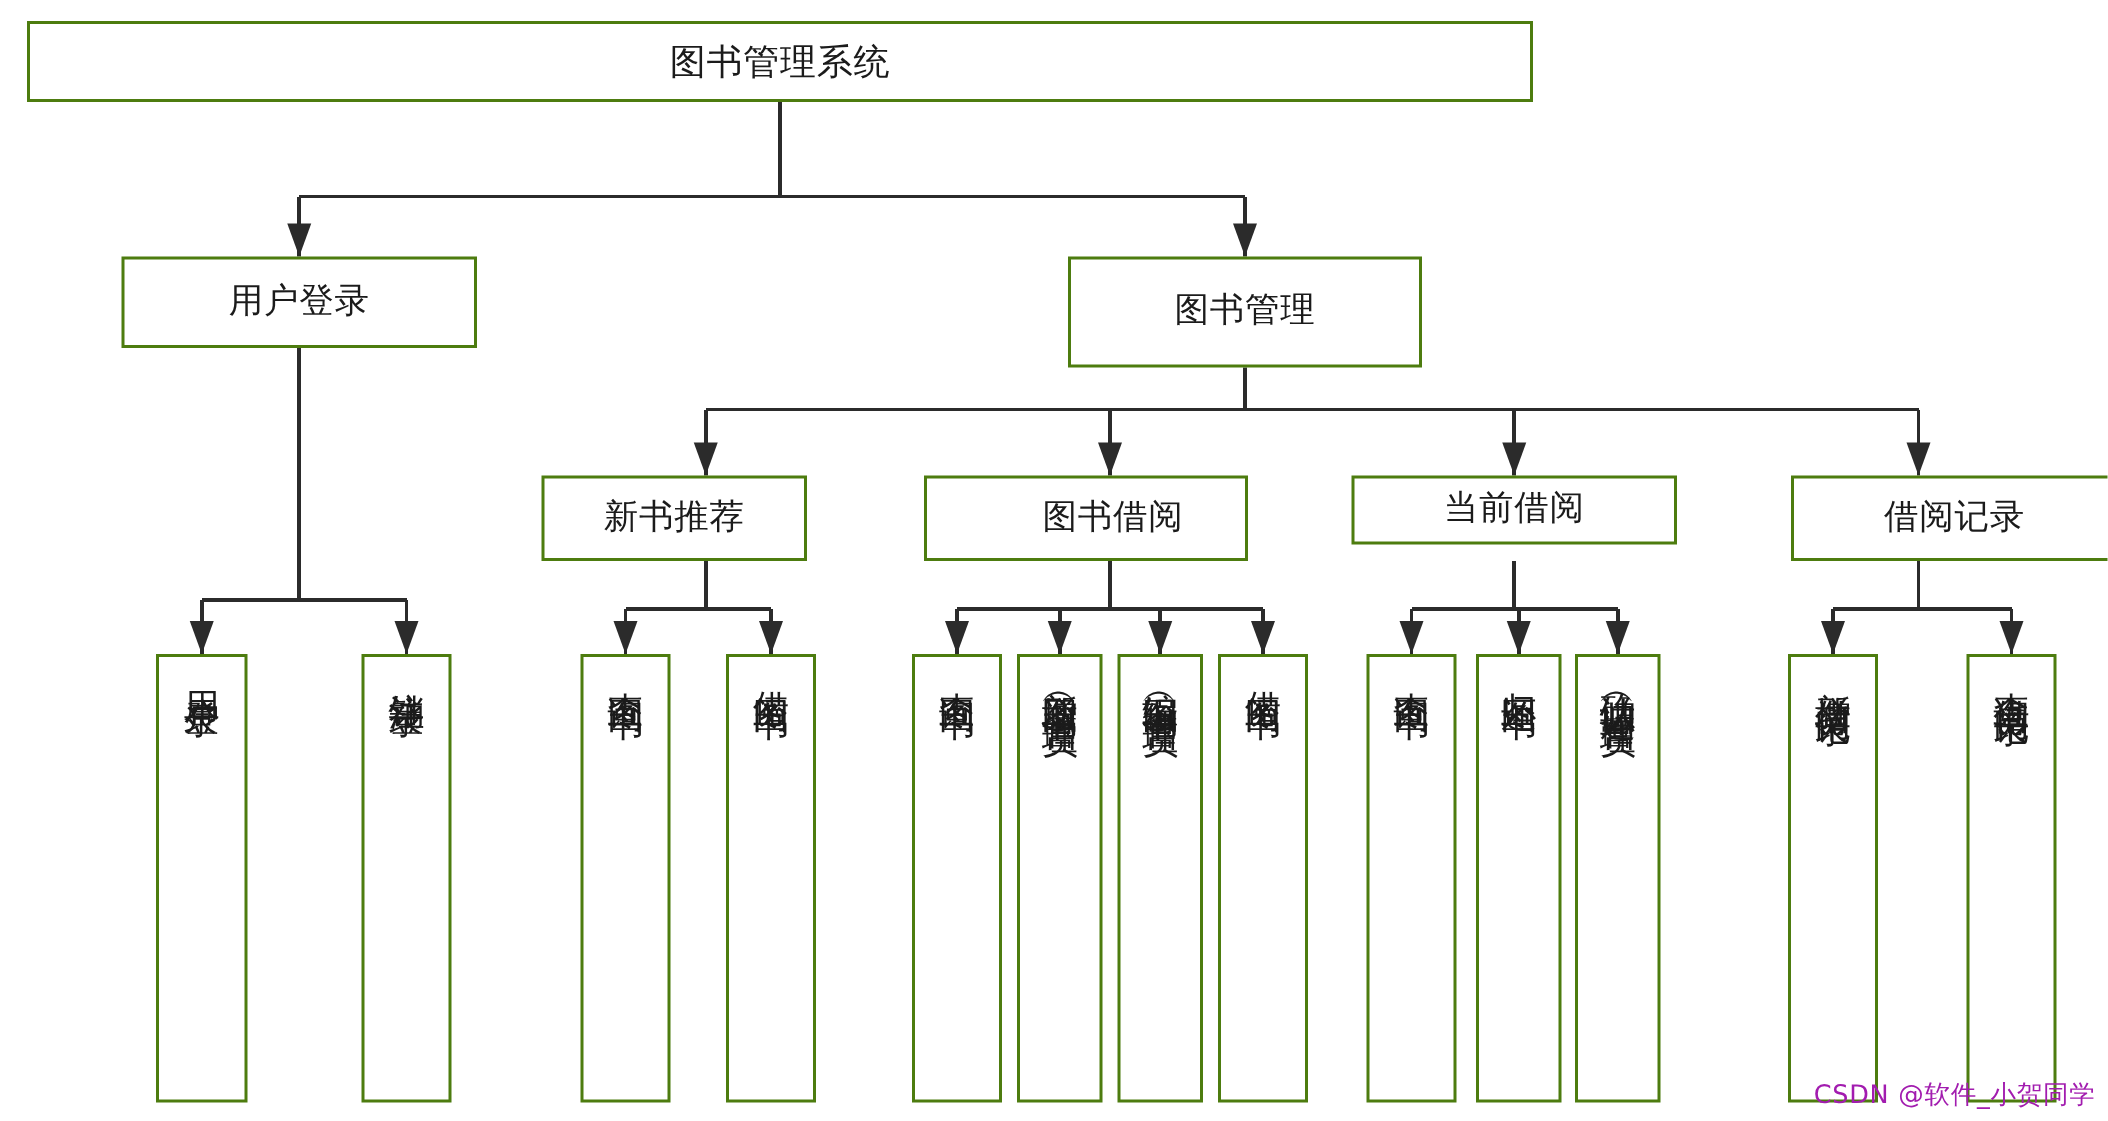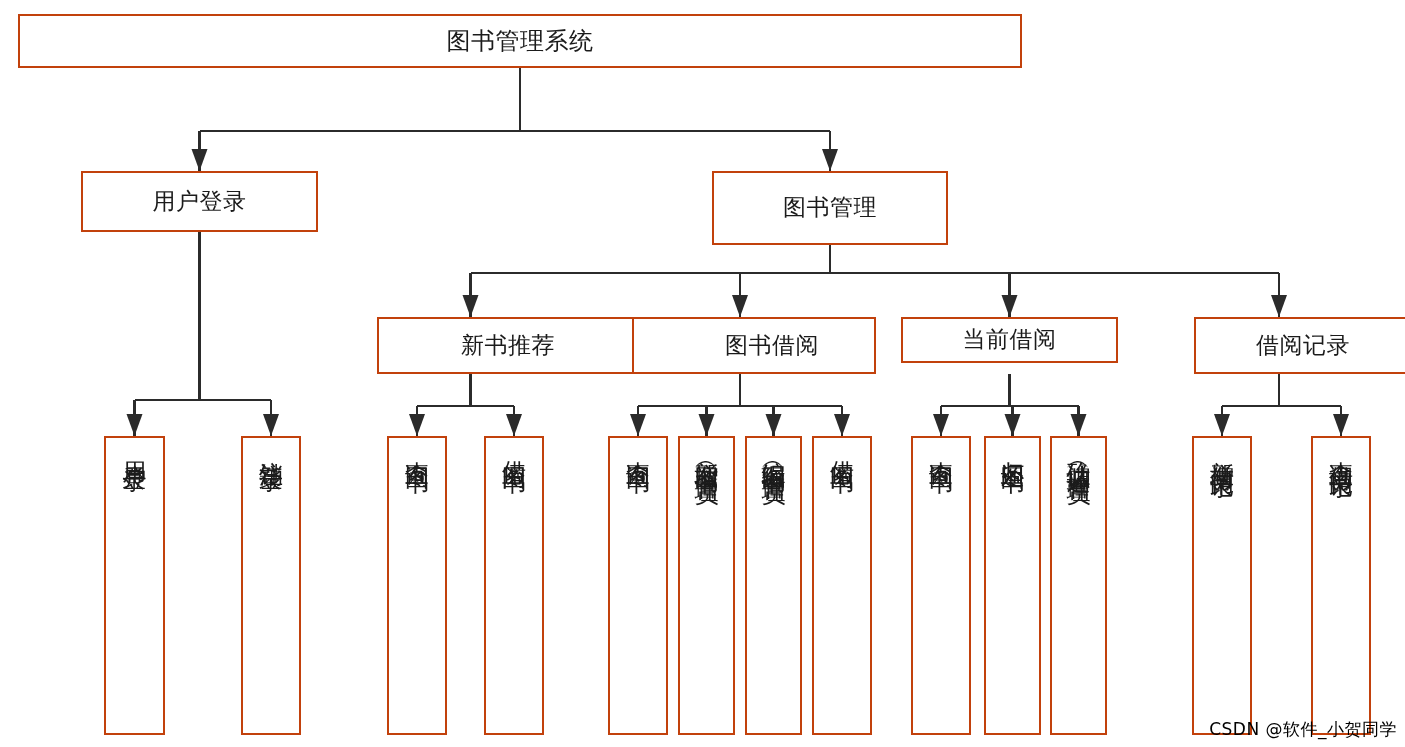--- a/index.html
+++ b/index.html
@@ -24,21 +24,21 @@
     left: 0;
     top: 0;
     width: 1405px;
     height: 747px;
     pointer-events: none;
   }
   .node {
     position: absolute;
     box-sizing: border-box;
     background: #ffffff;
-    border: 2px solid #c2410c;
+    border: 2px solid #4d7c0f;
     display: flex;
     align-items: center;
     justify-content: center;
     overflow: hidden;
   }
   .node .label {
     color: #1b1b1b;
     text-align: center;
     line-height: 1.18;
     white-space: pre;
@@ -60,21 +60,21 @@
     padding-top: 4px;
   }
   .node.root .label {
     font-size: 24px;
   }
   #watermark {
     position: absolute;
     right: 8px;
     bottom: 6px;
     font-size: 17px;
-    color: #000000;
+    color: #a21caf;
     letter-spacing: 0.5px;
     white-space: nowrap;
   }
 </style>
 </head>
 <body>
 
 <div id="diagram-root">
   <svg id="edges" viewBox="0 0 1405 747" xmlns="http://www.w3.org/2000/svg">
       <line x1="520" y1="68" x2="520" y2="131" stroke="#2b2b2b" stroke-width="2.5" shape-rendering="crispEdges"></line>
@@ -133,24 +133,24 @@
   <div id="nodes-layer">
       <div class="node horizontal root" style="left: 18px; top: 14px; width: 1004px; height: 54px;">
         <span class="label">图书管理系统</span>
       </div>
       <div class="node horizontal" style="left: 81px; top: 171px; width: 237px; height: 61px;">
         <span class="label">用户登录</span>
       </div>
       <div class="node horizontal" style="left: 712px; top: 171px; width: 236px; height: 74px;">
         <span class="label">图书管理</span>
       </div>
-      <div class="node horizontal" style="left: 377px; top: 317px; width: 262px; height: 57px;">
+      <div class="node horizontal" style="left: 361px; top: 317px; width: 177px; height: 57px;">
         <span class="label">新书推荐</span>
       </div>
-      <div class="node horizontal" style="left: 632px; top: 317px; width: 244px; height: 57px; padding-left: 36px;">
+      <div class="node horizontal" style="left: 616px; top: 317px; width: 216px; height: 57px; padding-left: 36px;">
         <span class="label">图书借阅</span>
       </div>
       <div class="node horizontal" style="left: 901px; top: 317px; width: 217px; height: 46px;">
         <span class="label">当前借阅</span>
       </div>
       <div class="node horizontal" style="left: 1194px; top: 317px; width: 218px; height: 57px;">
         <span class="label">借阅记录</span>
       </div>
       <div class="node vertical" style="left: 104px; top: 436px; width: 61px; height: 299px;">
         <span class="label">用户登录</span>

